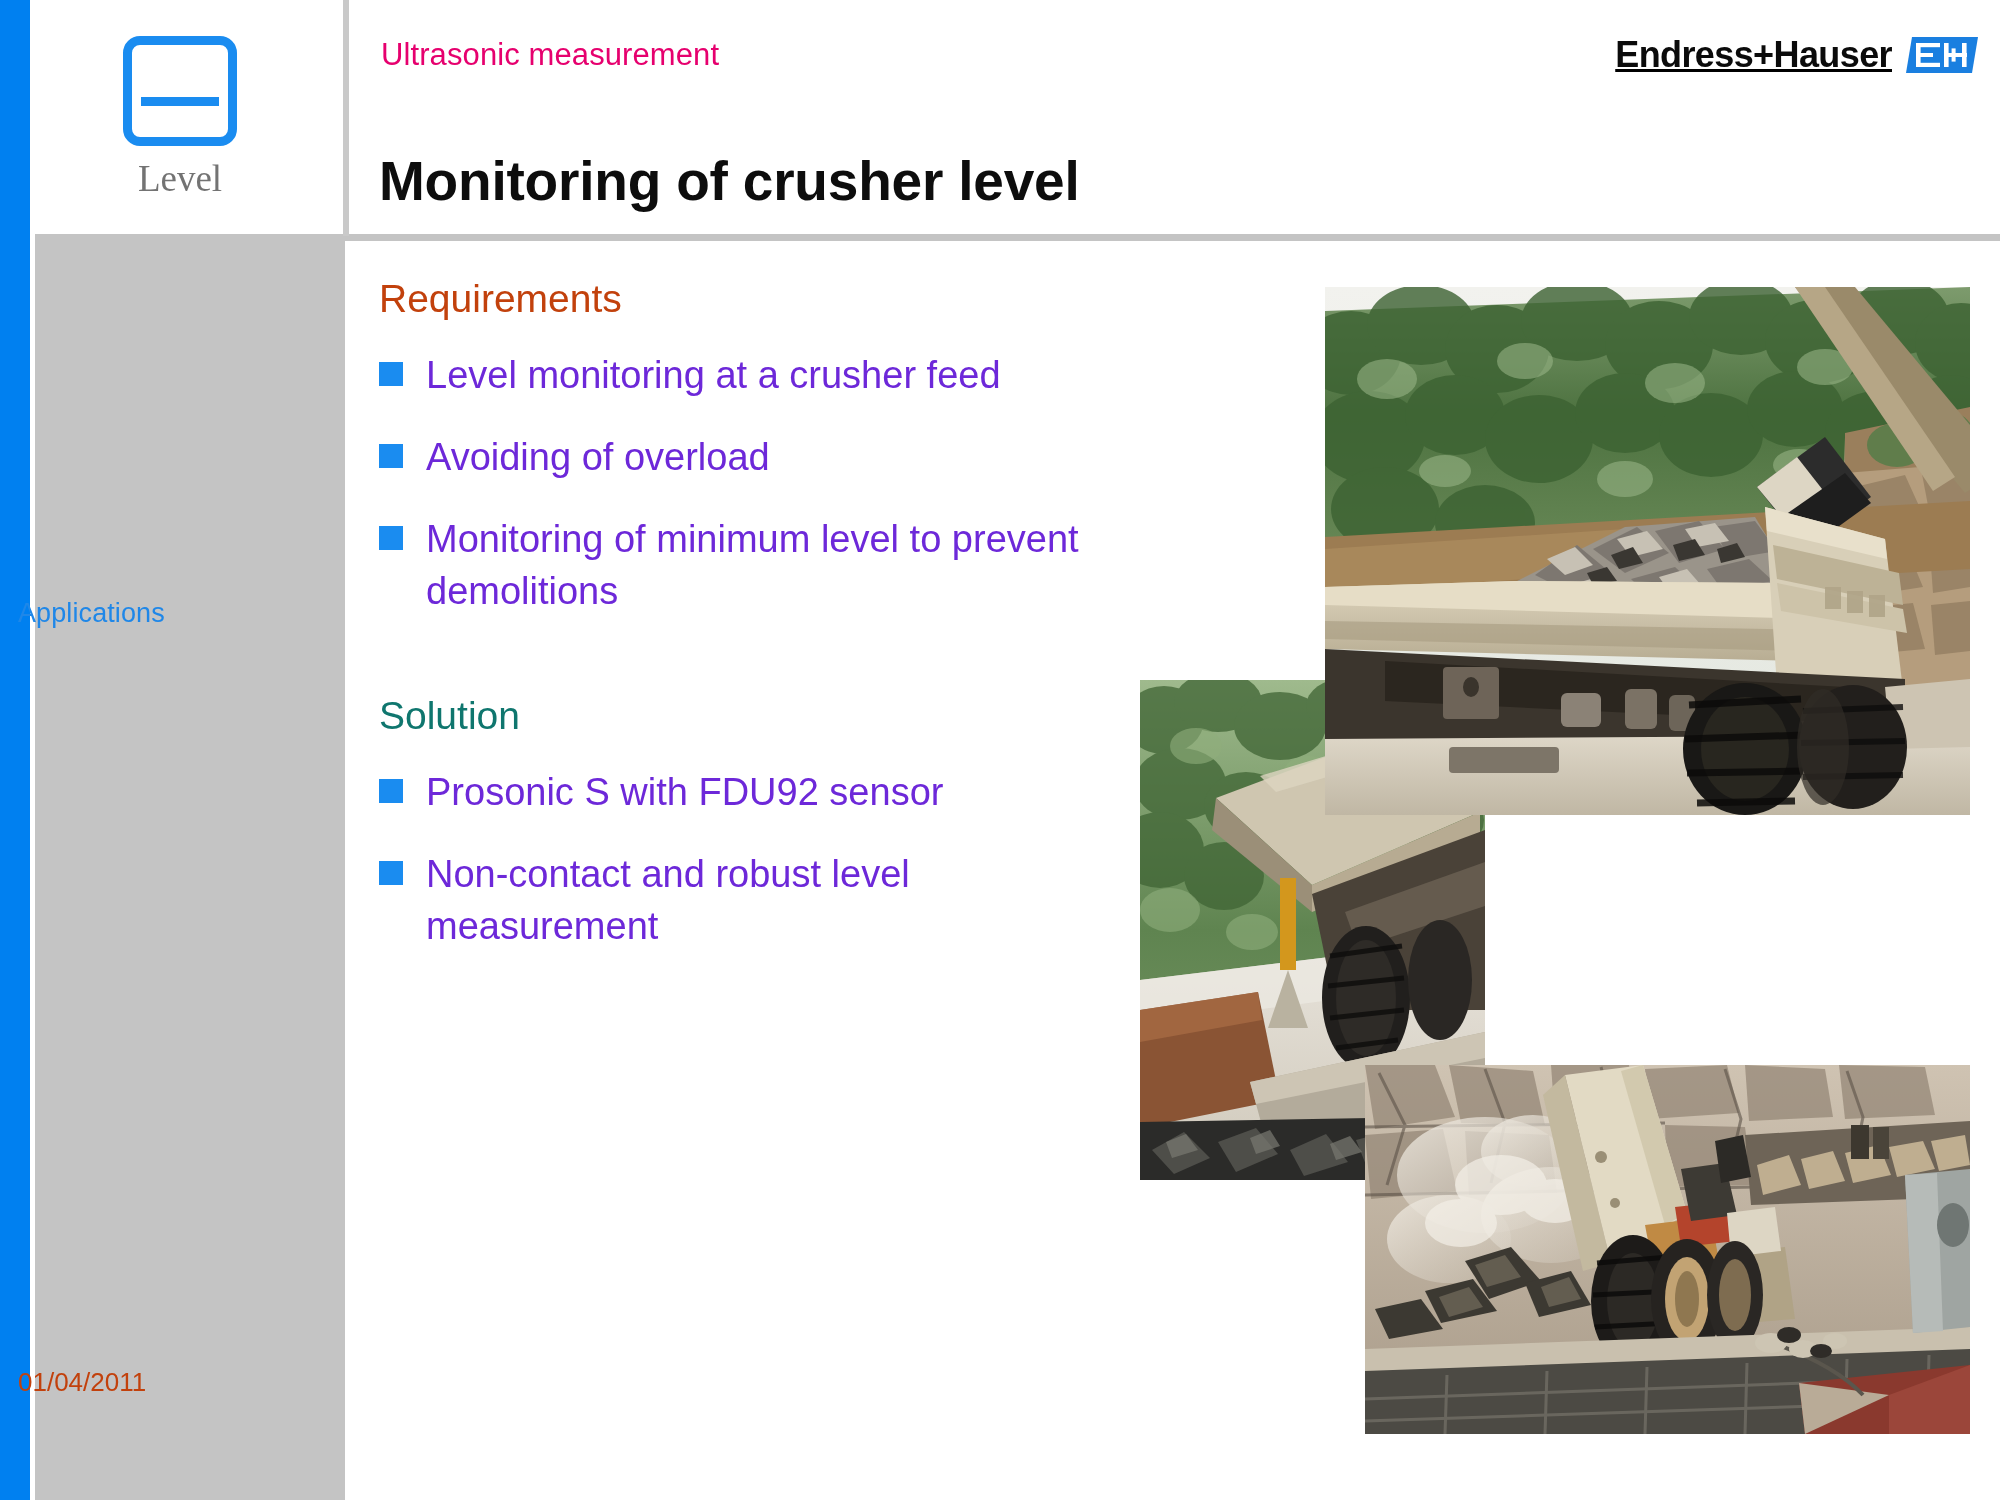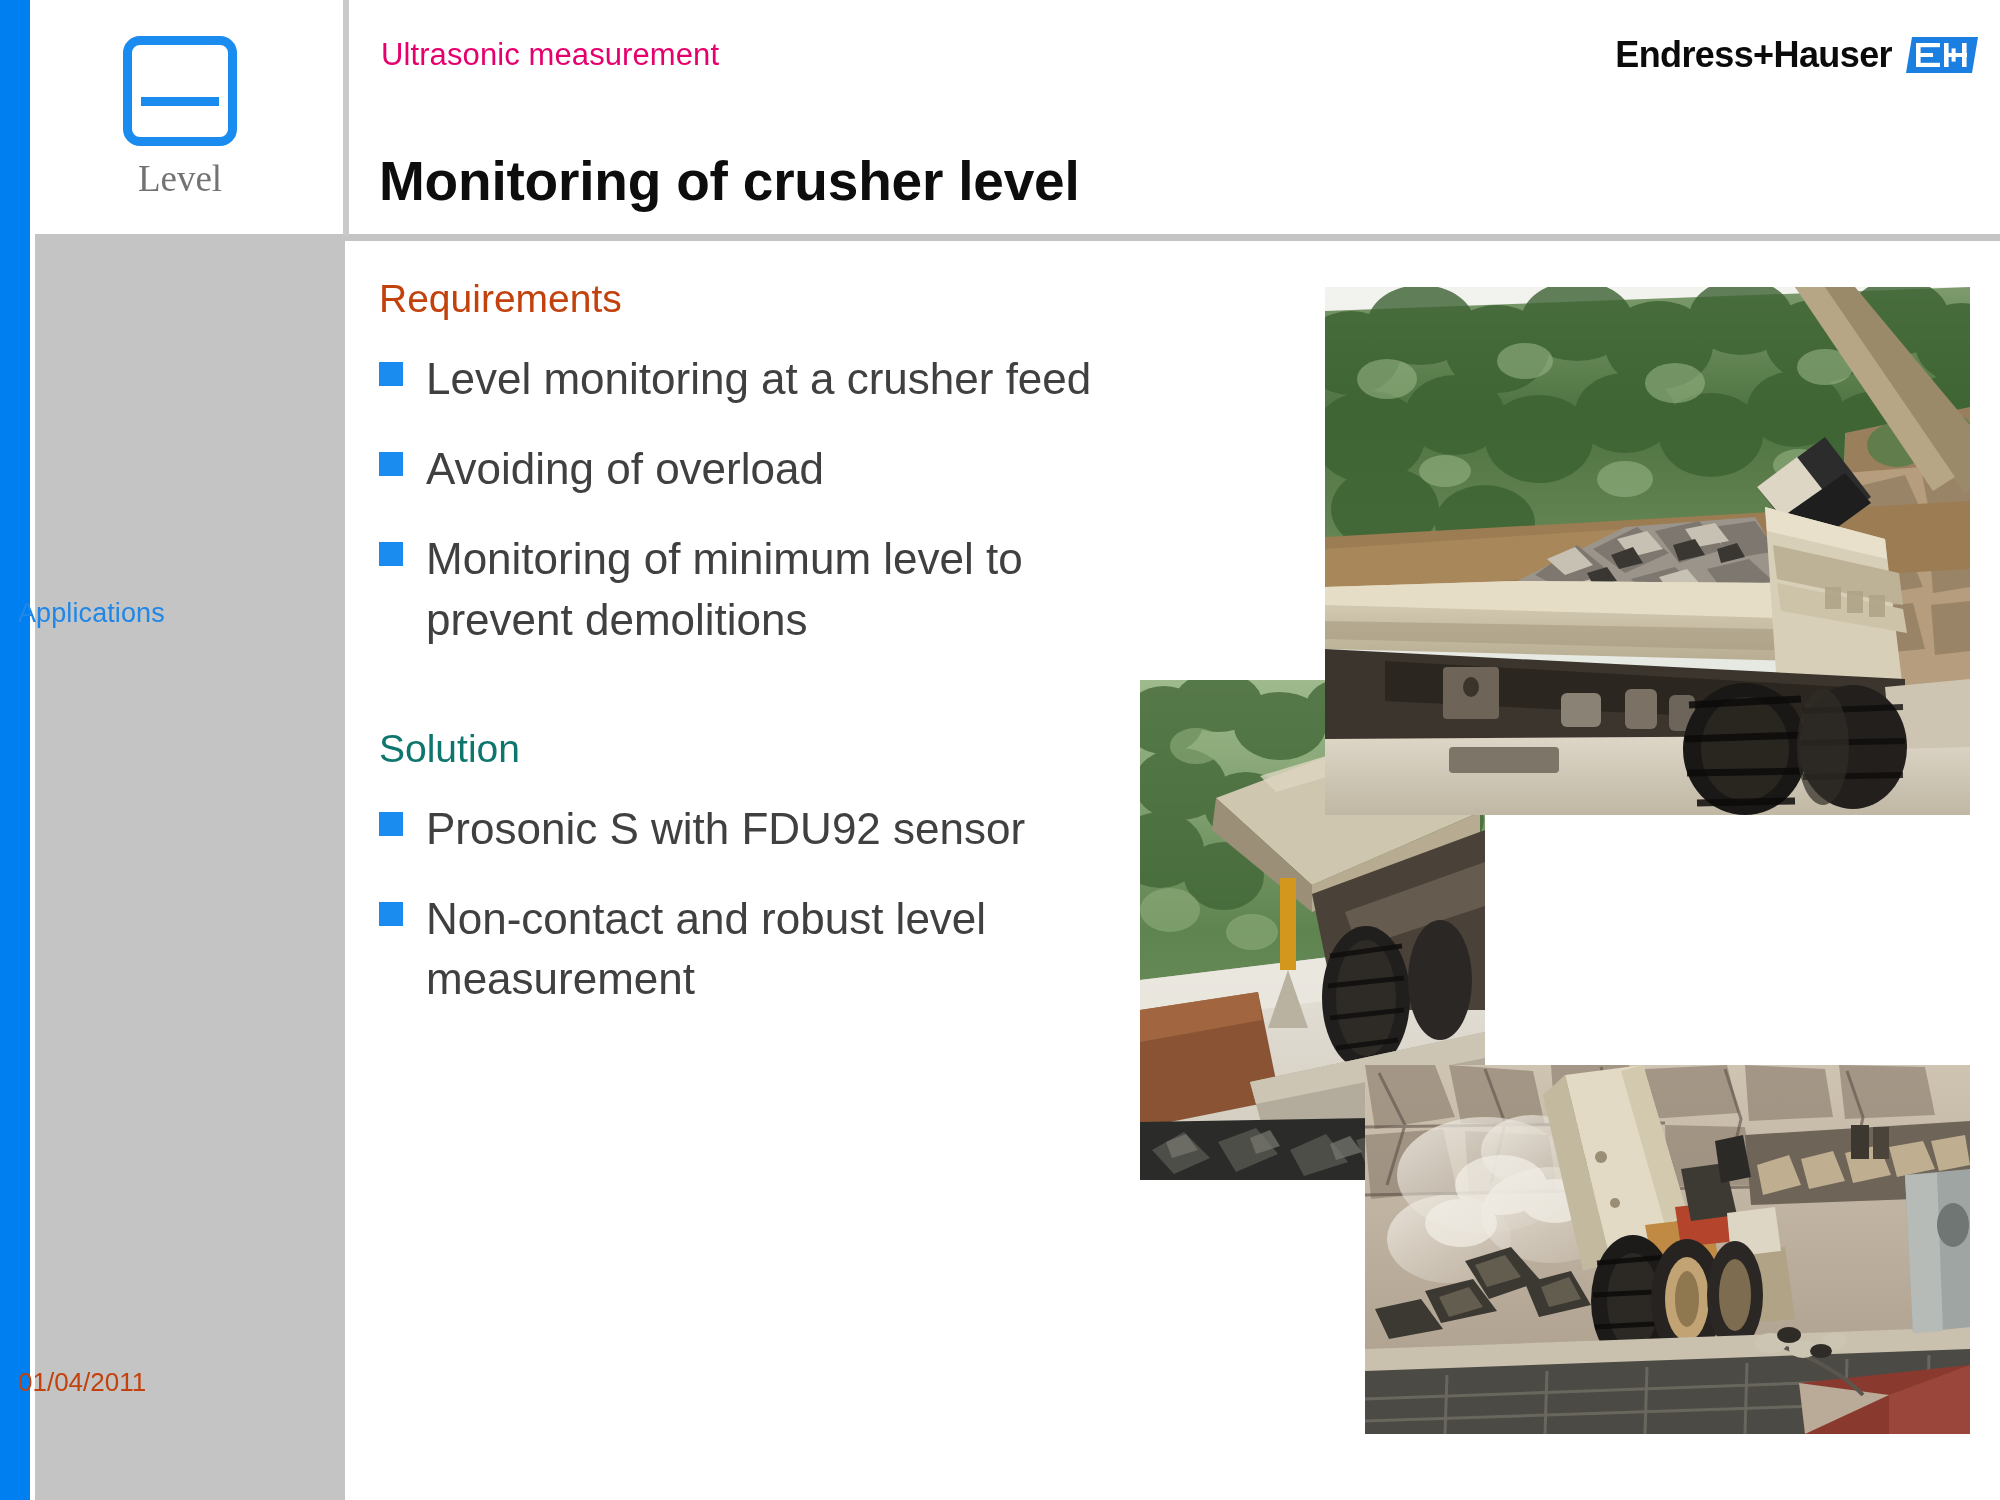--- a/index.html
+++ b/index.html
@@ -125,20 +125,21 @@
   }
 
   
   #brand-logo {
     position: absolute;
     right: 22px;
     top: 34px;
     display: flex;
     align-items: center;
     gap: 14px;
+    text-decoration: underline;
   }
   #brand-wordmark {
     font-size: 36px;
     font-weight: bold;
     color: #0b0b0b;
     letter-spacing: -.6px;
     white-space: nowrap;
   }
   #brand-mark {
     width: 72px;
@@ -169,23 +170,23 @@
   }
   .bullet-square {
     flex: 0 0 auto;
     width: 24px;
     height: 24px;
     background: #1a8cf0;
     margin-top: 13px;
     margin-right: 23px;
   }
   .bullet-text {
-    font-size: 44px;
+    font-size: 38px;
     line-height: 1.37;
-    color: #404040;
+    color: #6d28d9;
     max-width: 690px;
   }
   #solution-block { margin-top: 78px; }
 
   
   .photo {
     position: absolute;
     overflow: hidden;
     background: #d9d4cc;
   }

